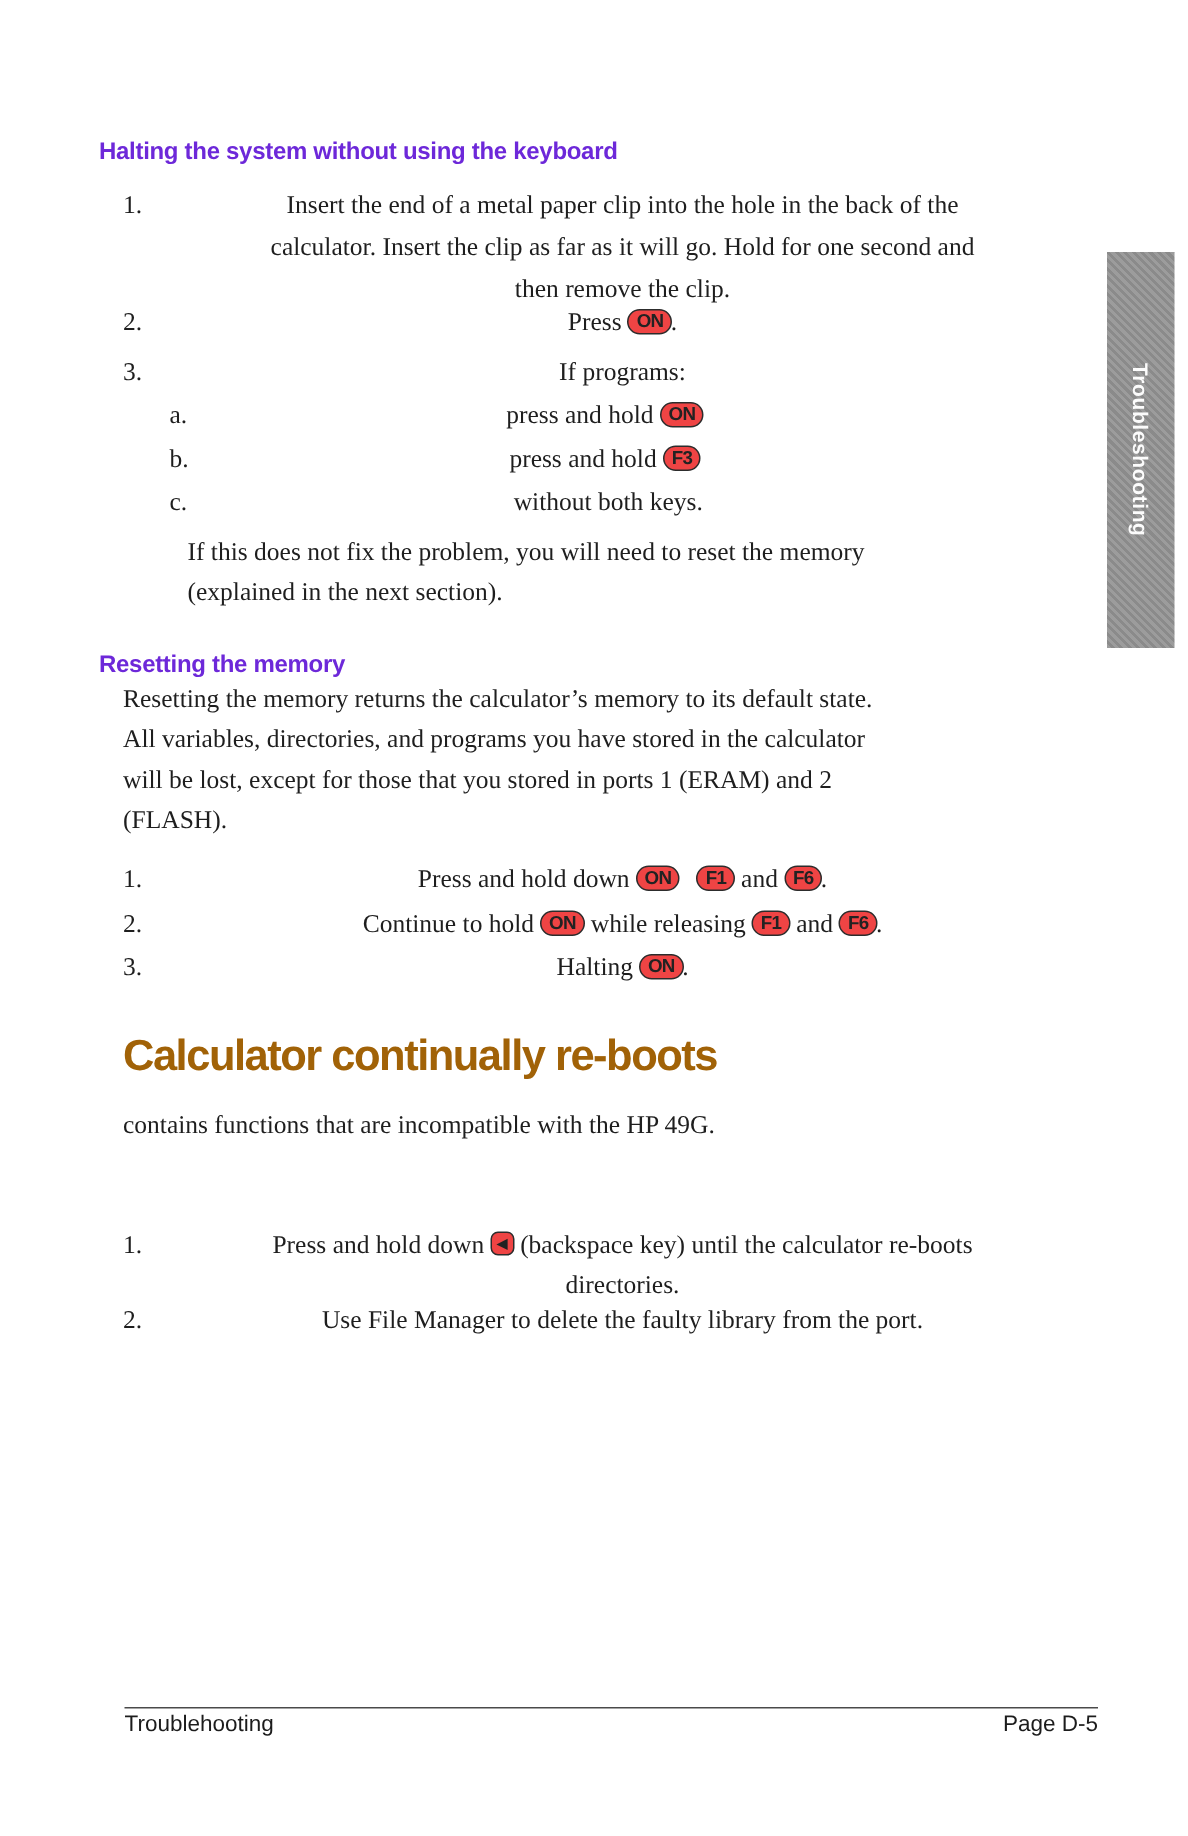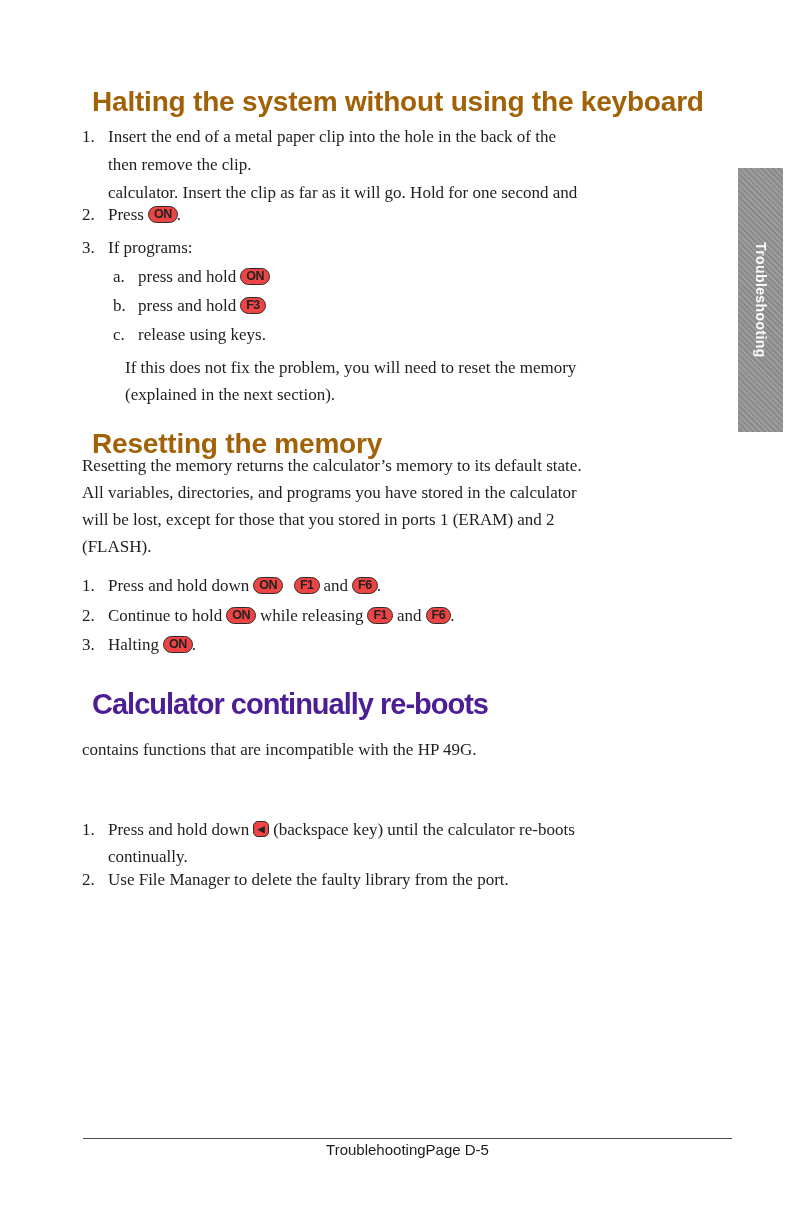--- a/index.html
+++ b/index.html
@@ -3,40 +3,40 @@
 <meta charset="utf-8">
 <style>
   html,body { margin:0; padding:0; background:#e8e8e8; }
   .page {
     position:relative; width:792px; height:1224px; margin:0 auto;
     background:#ffffff; overflow:hidden;
     font-family:"Liberation Serif", serif; color:#1e1e1e;
   }
   
   .h2 {
-    position:absolute; left:92px; margin:0;
+    position:absolute; left:66px; margin:0;
     font-family:"Liberation Sans", sans-serif; font-weight:700;
-    font-size:28px; line-height:24px; letter-spacing:-0.2px; color:#a16207;
+    font-size:16px; line-height:24px; letter-spacing:-0.2px; color:#6d28d9;
   }
   .h1 {
-    position:absolute; left:92px; margin:0;
+    position:absolute; left:82px; margin:0;
     font-family:"Liberation Sans", sans-serif; font-weight:700;
-    font-size:29px; line-height:36px; letter-spacing:-1px; color:#4c1d95;
+    font-size:29px; line-height:36px; letter-spacing:-1px; color:#a16207;
   }
   .para {
     position:absolute; left:82px; width:620px;
     font-size:17px; line-height:27px;
   }
   .para--narrow { width:600px;margin-left:43px; }
   .li {
     position:absolute; left:82px; width:640px;
     display:flex; font-size:17px; line-height:28px;
   }
   .li .num { flex:none; width:26px; }
-  .li .li-text { flex:1; }
+  .li .li-text { flex:1;text-align:center; }
   .li--sub { margin-left:0; left:113px; width:560px; }
   .li--sub .num { width:25px; }
   .line { display:block; }
   
   .key {
     display:inline-block; box-sizing:border-box;
     font-family:"Liberation Sans", sans-serif; font-weight:700;
     font-size:12.5px; line-height:15px; letter-spacing:-0.5px; color:#222;
     border:1.6px solid #2c2c2c; border-radius:9px; padding:0 5px;
     position:relative; top:-2px; margin:0 4px; background:#ef4444;
@@ -60,41 +60,41 @@
     font-family:"Liberation Sans", sans-serif; font-weight:700;
     font-size:14px; letter-spacing:0.4px; color:#fcfcfc; white-space:nowrap;
   }
   
   .footer-rule {
     position:absolute; left:83px; top:1138px; width:649px; height:0;
     border-top:1.3px solid #4a4a4a;
   }
   .footer-row {
     position:absolute; left:83px; top:1141px; width:649px;
-    display:flex; justify-content:center;
+    display:flex; justify-content:space-between;
     font-family:"Liberation Sans", sans-serif; font-size:15px; color:#1c1c1c;
   }
 </style>
 </head>
 <body>
 
 <div class="page">
 
   <aside class="side-tab">
     <span class="side-tab-label">Troubleshooting</span>
   </aside>
 
   <h2 class="h2" style="top:90px">Halting the system without using the keyboard</h2>
 
   <div class="li" style="top:123px">
     <span class="num">1.</span>
     <div class="li-text">
       <span class="line">Insert the end of a metal paper clip into the hole in the back of the</span>
+      <span class="line">calculator. Insert the clip as far as it will go. Hold for one second and</span>
       <span class="line">then remove the clip.</span>
-      <span class="line">calculator. Insert the clip as far as it will go. Hold for one second and</span>
     </div>
   </div>
 
   <div class="li" style="top:201px">
     <span class="num">2.</span>
     <div class="li-text"><span>Press</span><span class="key key--tight">ON</span><span class="punct">.</span></div>
   </div>
 
   <div class="li" style="top:234px">
     <span class="num">3.</span>
@@ -106,21 +106,21 @@
     <div class="li-text"><span>press and hold</span><span class="key">ON</span></div>
   </div>
 
   <div class="li li--sub" style="top:292px">
     <span class="num">b.</span>
     <div class="li-text"><span>press and hold</span><span class="key">F3</span></div>
   </div>
 
   <div class="li li--sub" style="top:321px">
     <span class="num">c.</span>
-    <div class="li-text">release using keys.</div>
+    <div class="li-text">without both keys.</div>
   </div>
 
   <div class="para para--narrow" style="top:354px">
     <span class="line">If this does not fix the problem, you will need to reset the memory</span>
     <span class="line">(explained in the next section).</span>
   </div>
 
   <h2 class="h2" style="top:432px">Resetting the memory</h2>
 
   <div class="para" style="top:452px">
@@ -148,21 +148,21 @@
   <h1 class="h1" style="top:686px">Calculator continually re-boots</h1>
 
   <div class="para" style="top:737px; line-height:26px">
     <span class="line">contains functions that are incompatible with the HP 49G.</span>
   </div>
 
   <div class="li" style="top:816px; line-height:27px">
     <span class="num">1.</span>
     <div class="li-text">
       <span class="line"><span>Press and hold down</span><span class="key key--sq">◀</span><span>(backspace key) until the calculator re-boots</span></span>
-      <span class="line">continually.</span>
+      <span class="line">directories.</span>
     </div>
   </div>
 
   <div class="li" style="top:866px; line-height:27px">
     <span class="num">2.</span>
     <div class="li-text">Use File Manager to delete the faulty library from the port.</div>
   </div>
 
   <div class="footer-rule"></div>
   <div class="footer-row">

